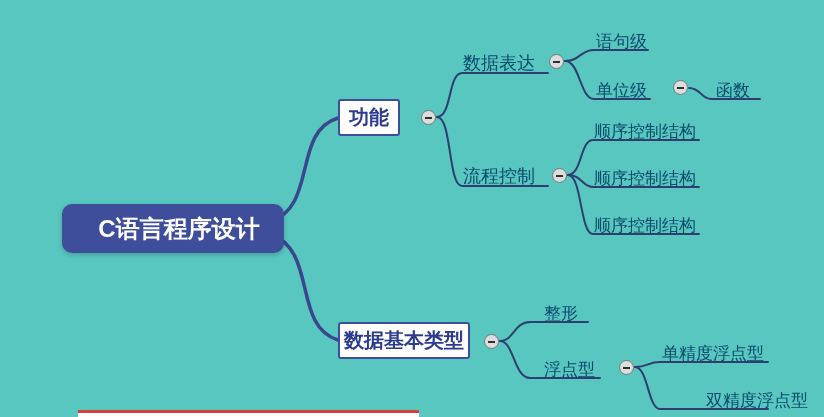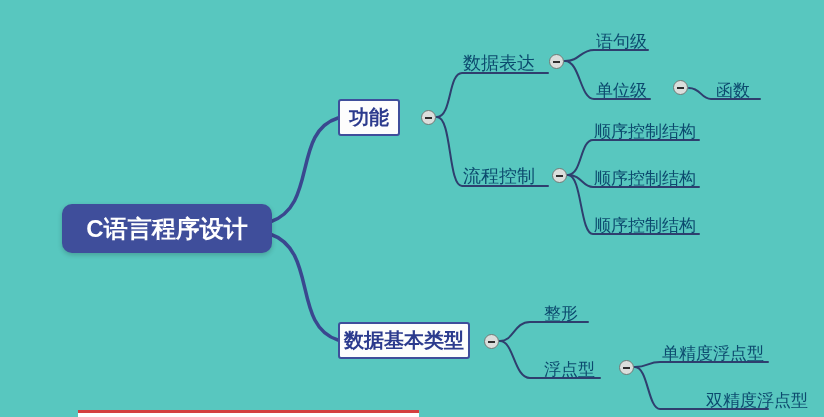--- a/index.html
+++ b/index.html
@@ -18,20 +18,21 @@
     left: 62px; top: 204px;
     width: 210px; height: 49px;
     background: #3f4e9b;
     color: #ffffff;
     font-size: 24px;
     font-weight: bold;
     border-radius: 10px;
     display: flex; align-items: center; justify-content: center;
     box-shadow: 0 2px 5px rgba(0,0,0,0.20);
     white-space: nowrap;
+    padding-left: 12px;
   }
 
   .box {
     position: absolute;
     background: #fdfdfd;
     border: 2px solid #3f4e9b;
     color: #2c3b8e;
     font-weight: bold;
     font-size: 20px;
     display: flex; align-items: center; justify-content: center;

